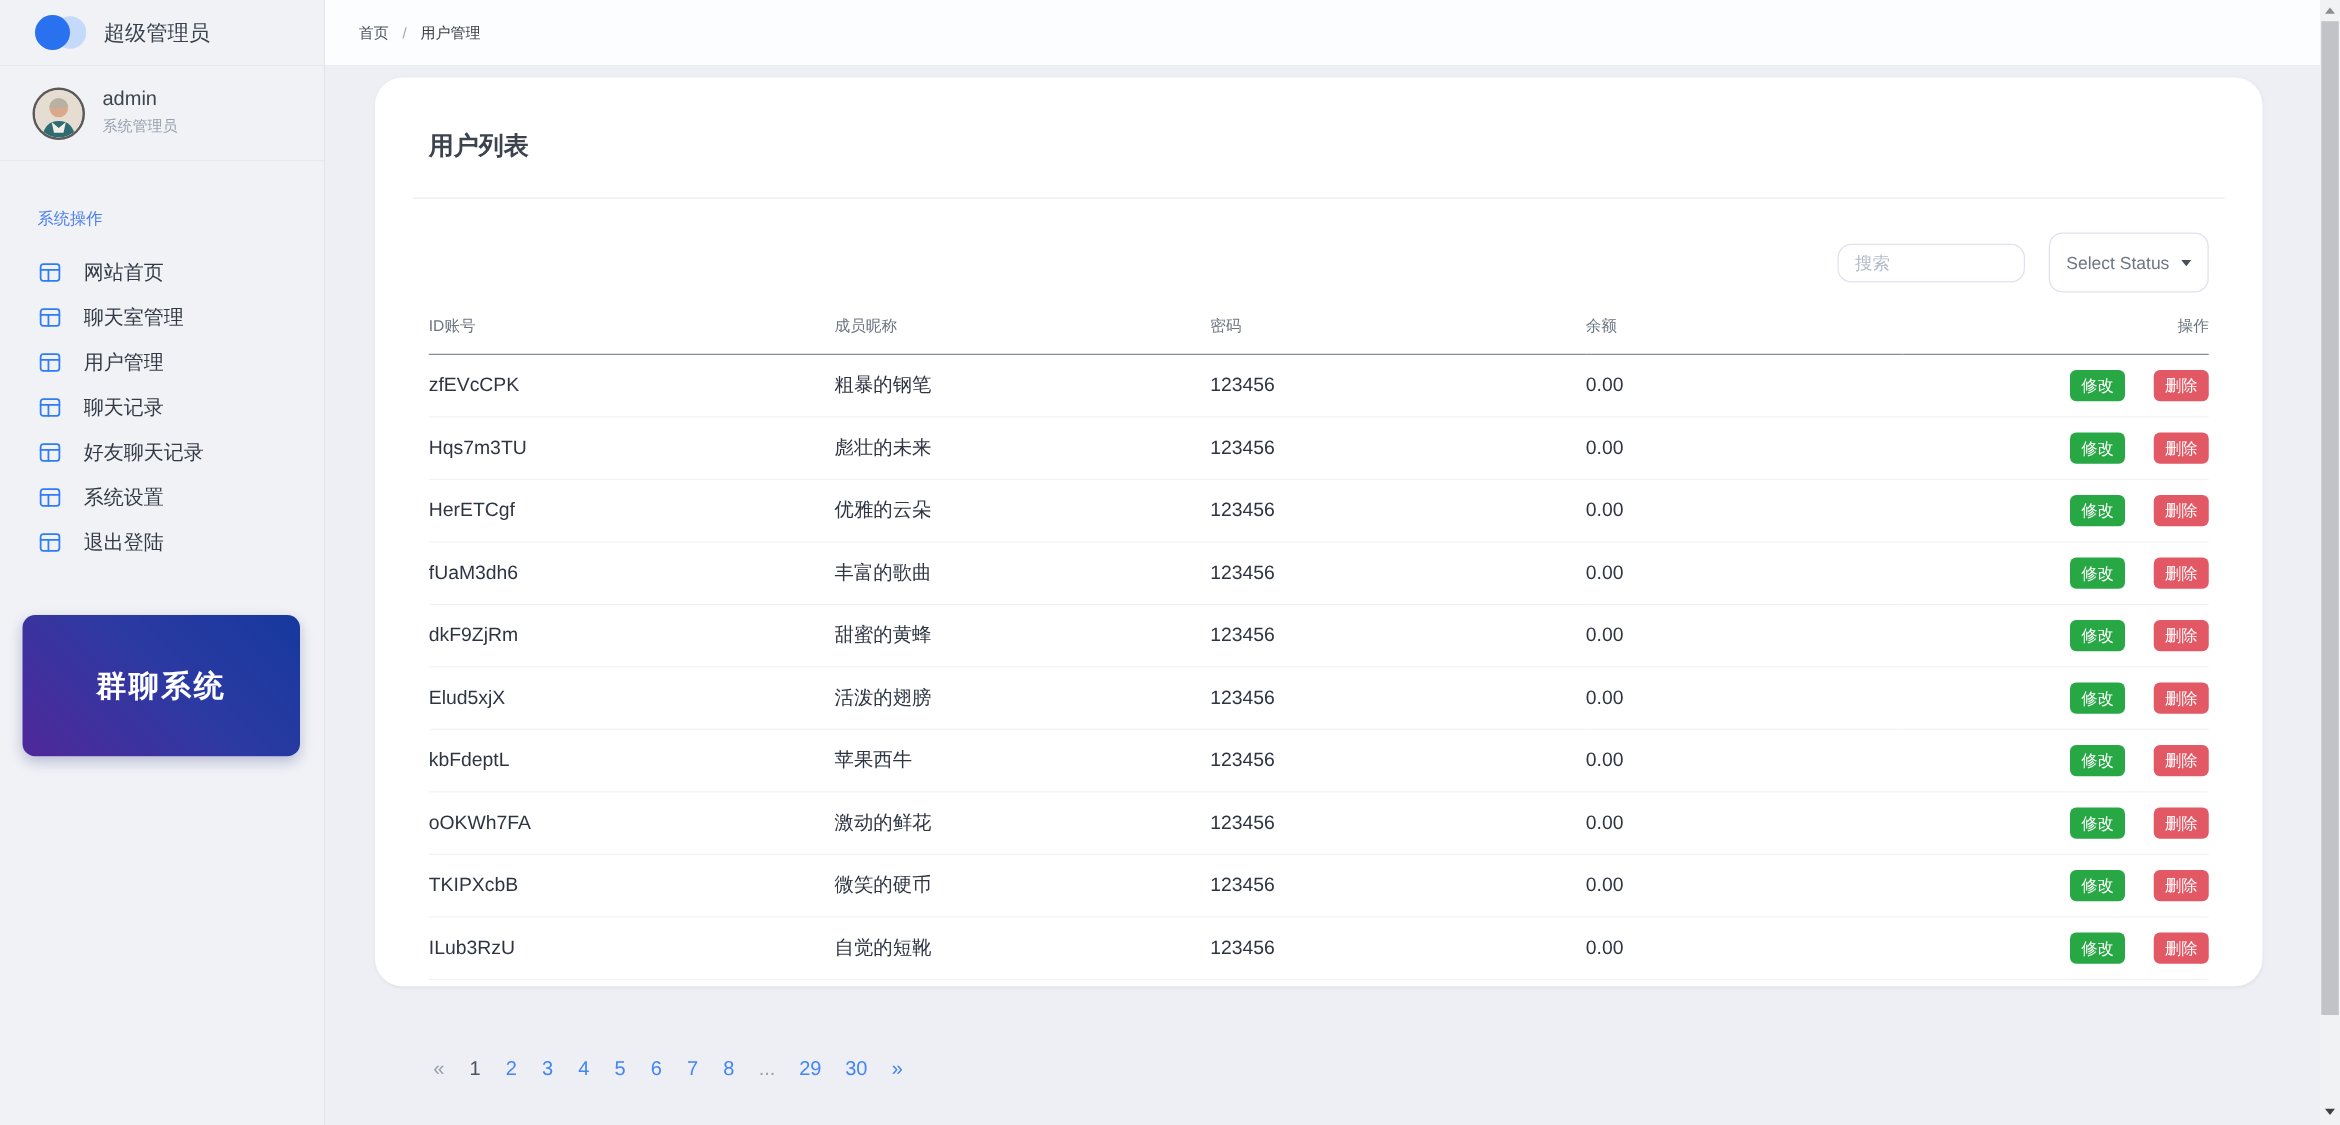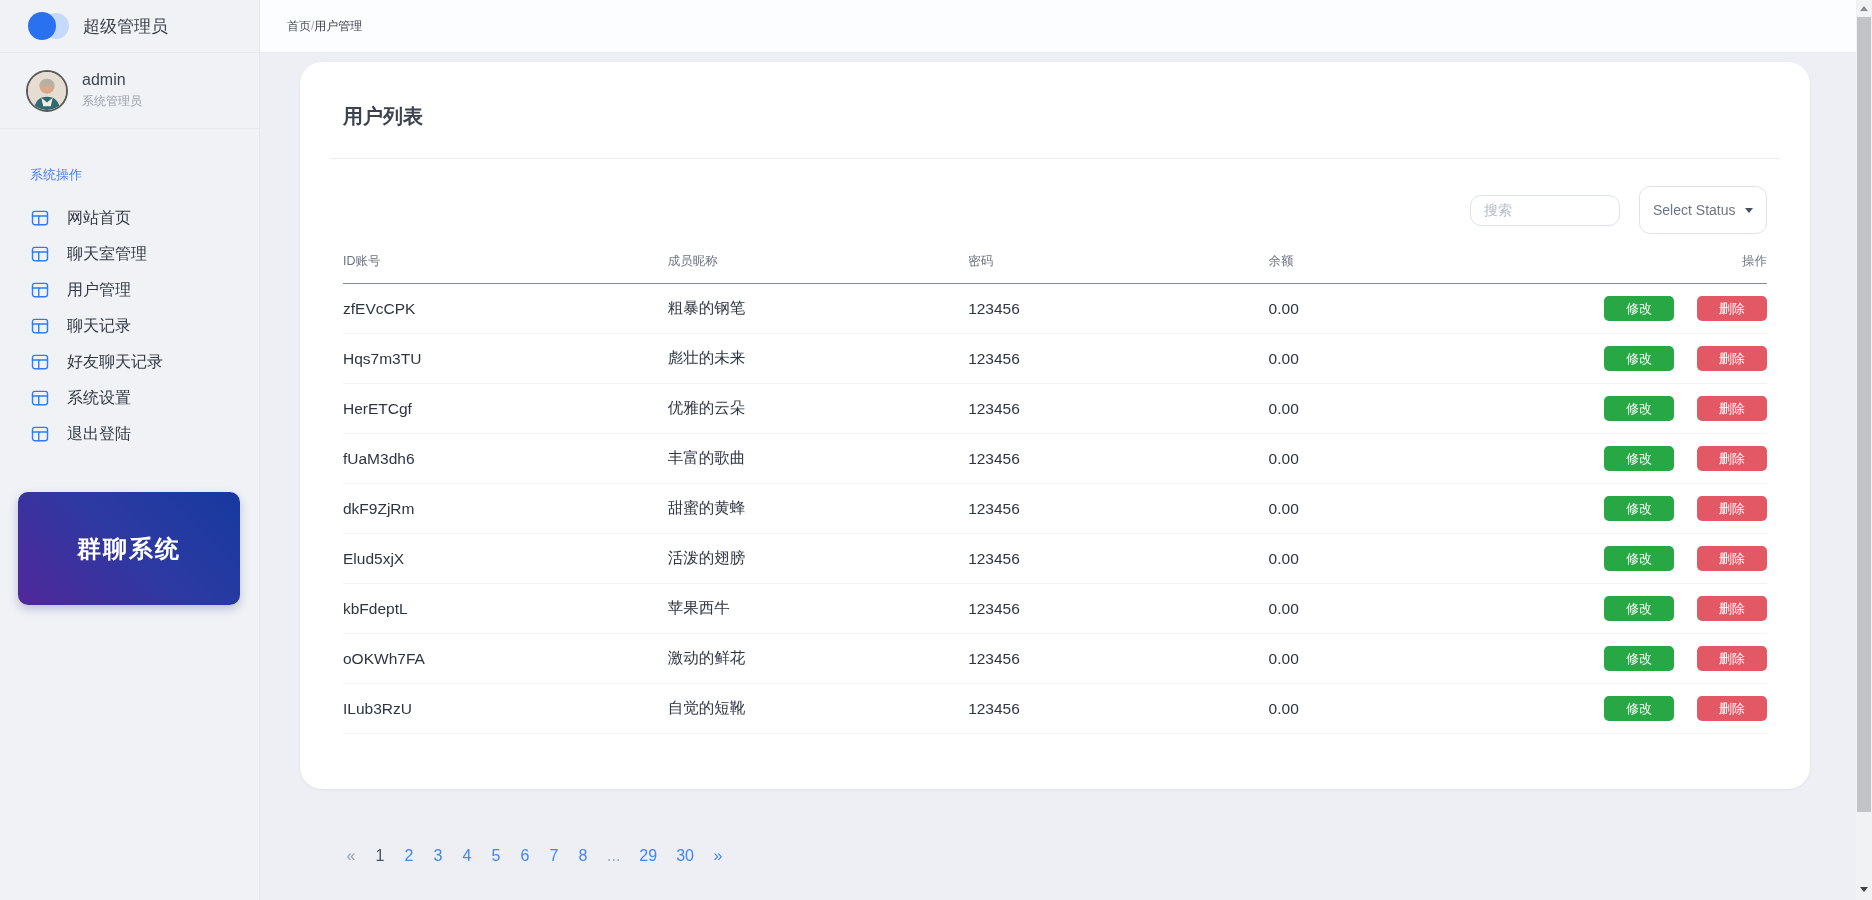--- a/index.html
+++ b/index.html
@@ -49,21 +49,21 @@
     box-shadow:0 4px 10px rgba(30,40,120,0.25);
   }
   .brand-text { color:#ffffff; font-size:24px; font-weight:bold; letter-spacing:2px;font-family:Liberation Serif, serif; }
 
   
   .topbar {
     position:absolute; left:260px; top:0; width:1612px; height:53px;
     background:#fcfdfe; border-bottom:1px solid #e7eaef;
     display:flex; align-items:center; padding-left:27px;
   }
-  .breadcrumb { display:flex; align-items:center; font-size:12px; }
+  .breadcrumb { display:flex; align-items:center; gap:11px; font-size:12px; }
   .crumb-home { color:#4c535e; cursor:pointer; }
   .crumb-sep  { color:#a0a6b0; }
   .crumb-current { color:#393f48; }
 
   
   .card {
     position:absolute; left:300px; top:62px; width:1510px; height:727px;
     background:#ffffff; border-radius:22px; padding:0 43px;
     box-shadow:0 1px 3px rgba(20,30,60,0.06);
   }
@@ -90,21 +90,21 @@
   col.c-bal { width:17.8%; } col.c-act { width:17.2%; }
   th {
     text-align:left; font-weight:400; font-size:12.5px; color:#6c7480;
     padding:0 0 13px 0; border-bottom:1px solid #878d97;
   }
   th.col-actions { text-align:right; }
   td { font-size:15.5px; color:#2e3542; height:50px; border-bottom:1px solid #f1f3f6; }
   td.col-actions { text-align:right; }
   .btn {
     display:inline-block; border:none; border-radius:5px; color:#fff;
-    font-size:13px; padding:5px 22px; cursor:pointer; font-family:Liberation Serif, serif; line-height:1.2;
+    font-size:13px; padding:5px 9px; cursor:pointer; font-family:Liberation Serif, serif; line-height:1.2;
   }
   .btn-edit { background:#28a745; }
   .btn-del  { background:#e25864; margin-left:23px; }
 
   
   .pagination {
     position:absolute; left:346px; top:847px;
     display:flex; align-items:center; gap:19px; font-size:16px;
   }
   .page-item { min-width:10px; text-align:center; cursor:pointer; }
@@ -318,20 +318,27 @@
           <td class="col-actions"><button class="btn btn-edit">修改</button><button class="btn btn-del">删除</button></td>
         </tr>
         <tr>
           <td>oOKWh7FA</td>
           <td>激动的鲜花</td>
           <td>123456</td>
           <td>0.00</td>
           <td class="col-actions"><button class="btn btn-edit">修改</button><button class="btn btn-del">删除</button></td>
         </tr>
         <tr>
+          <td>TKIPXcbB</td>
+          <td>微笑的硬币</td>
+          <td>123456</td>
+          <td>0.00</td>
+          <td class="col-actions"><button class="btn btn-edit">修改</button><button class="btn btn-del">删除</button></td>
+        </tr>
+        <tr>
           <td>ILub3RzU</td>
           <td>自觉的短靴</td>
           <td>123456</td>
           <td>0.00</td>
           <td class="col-actions"><button class="btn btn-edit">修改</button><button class="btn btn-del">删除</button></td>
         </tr>
       </tbody>
   </table>
 </main>
 

